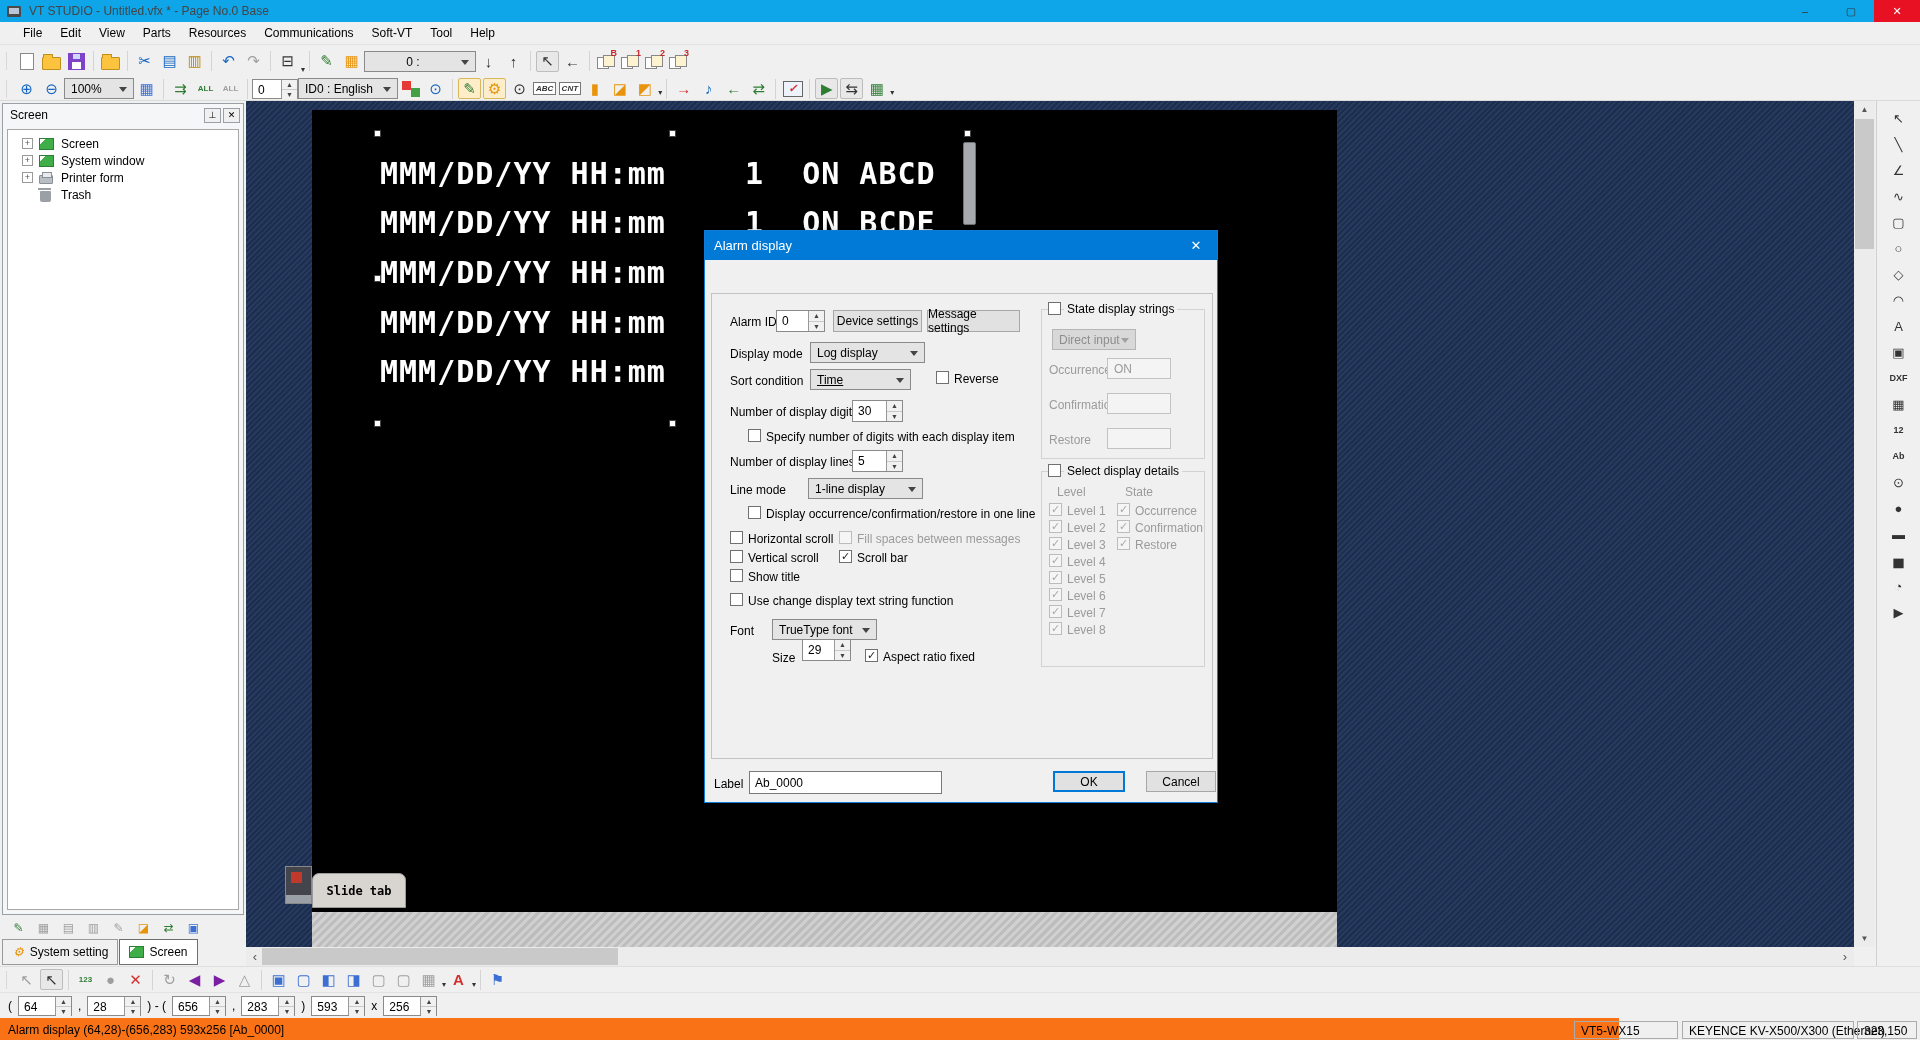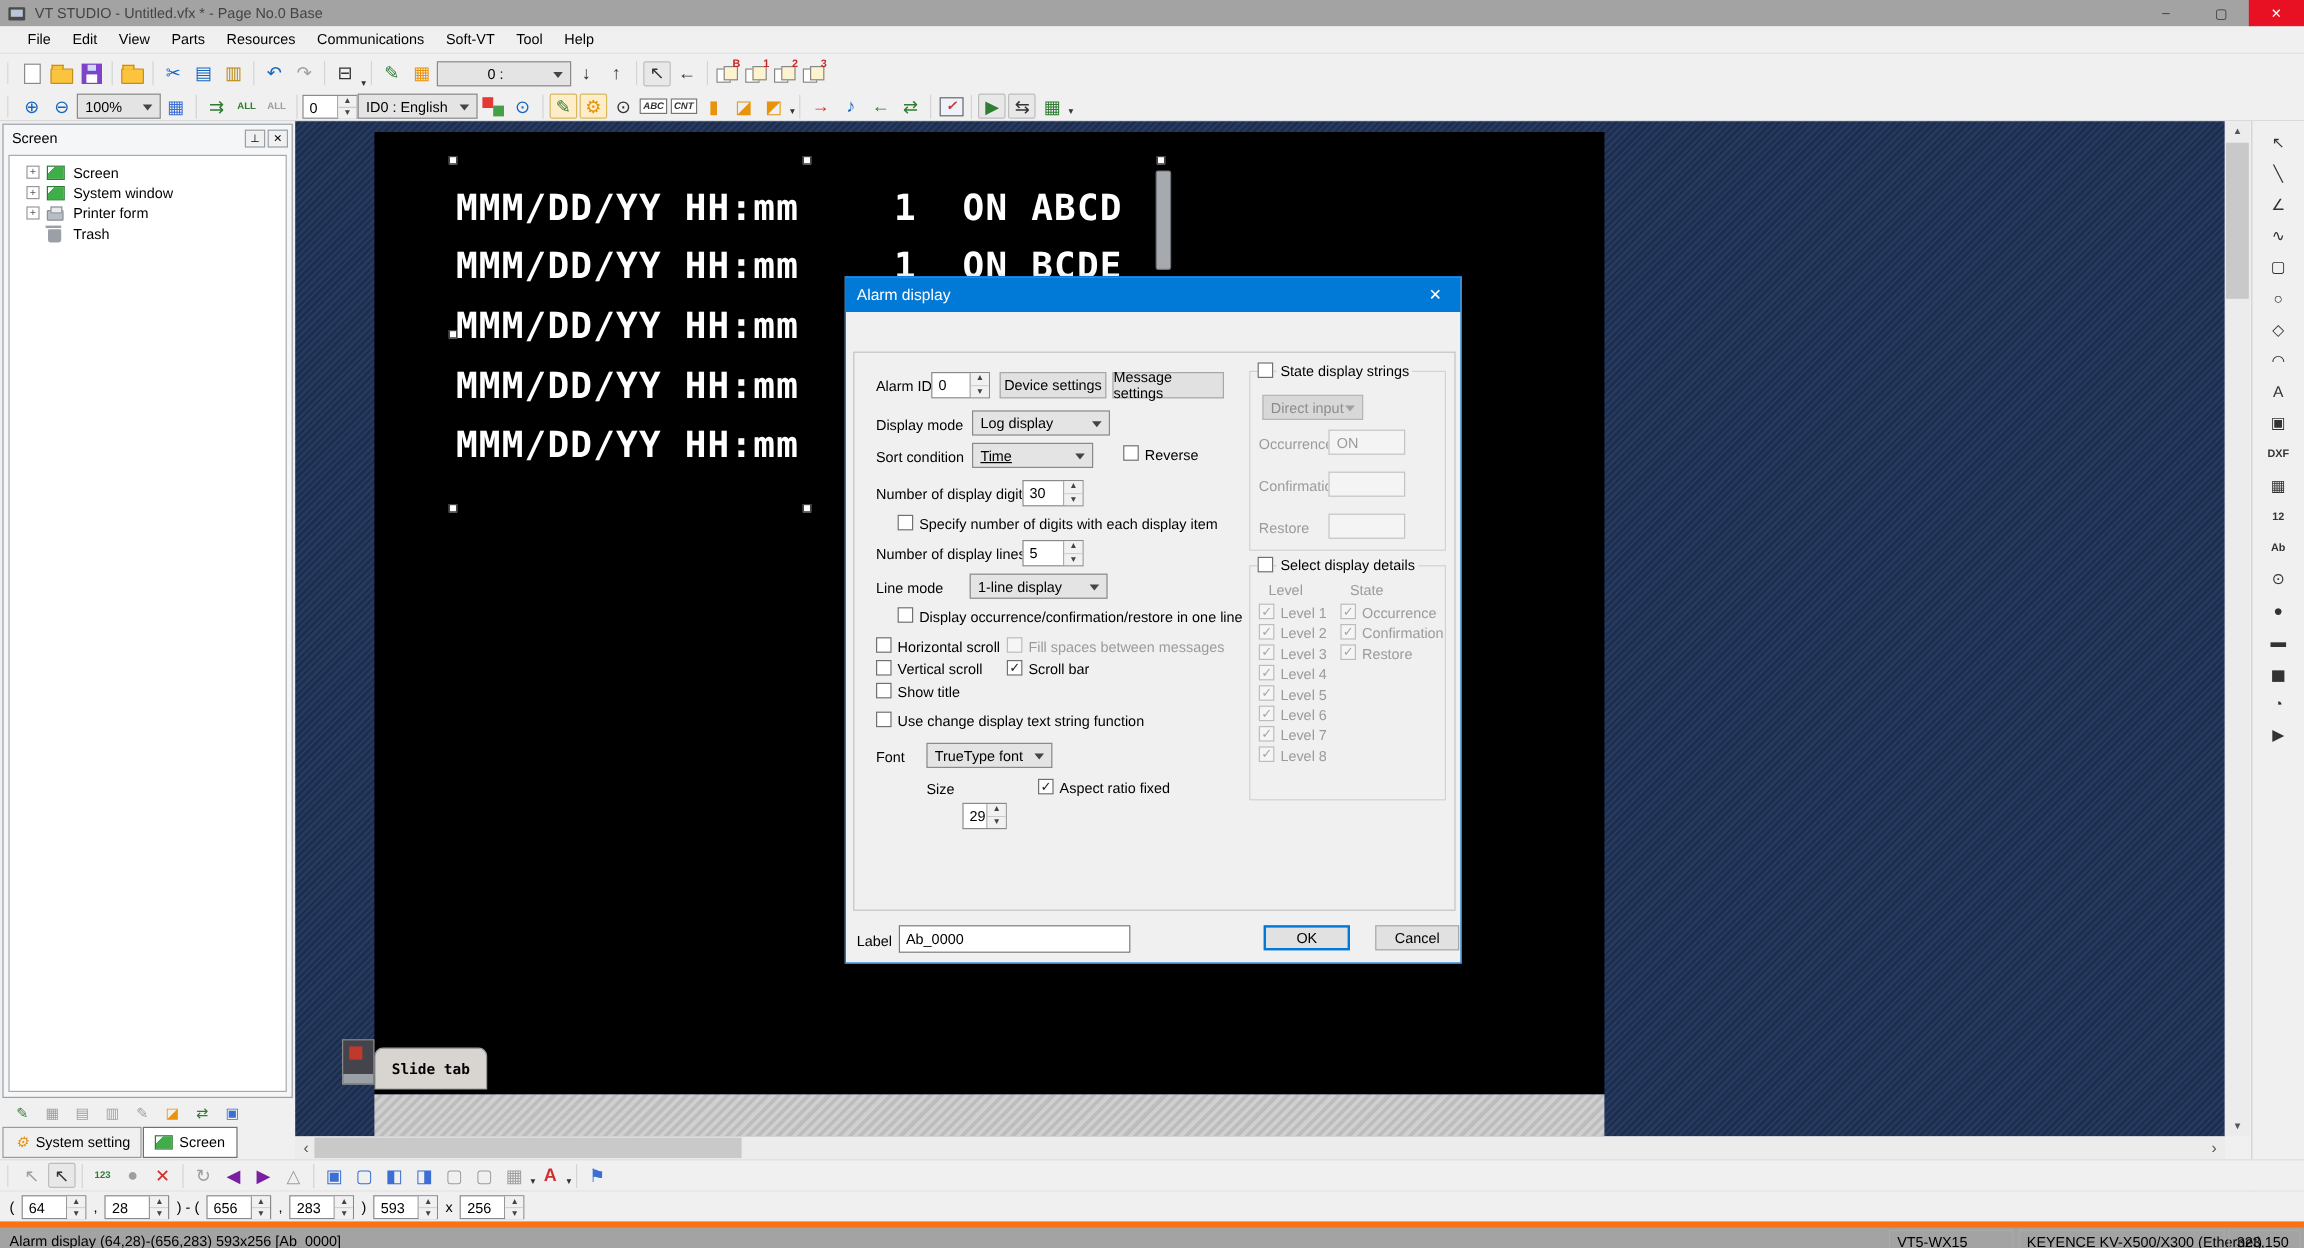--- a/index.html
+++ b/index.html
@@ -1,20 +1,20 @@
 <!DOCTYPE html>
 <html><head>
 <meta charset="utf-8">
 <style>
   * { margin:0; padding:0; box-sizing:border-box; }
   html,body { width:1920px; height:1040px; overflow:hidden; }
   body { font-family:"Liberation Sans",sans-serif; font-size:12px; background:#f0f0f0; color:#000; position:relative; }
 
   
-  .titlebar { position:absolute; left:0; top:0; width:1920px; height:22px; background:#a3a3a3; display:flex; align-items:center; }
+  .titlebar { position:absolute; left:0; top:0; width:1920px; height:22px; background:#0ea5e9; display:flex; align-items:center; }
   .app-ico { width:14px; height:11px; background:#4a4a4a; border-radius:1px; margin:0 8px 0 7px; position:relative; }
   .app-ico::after { content:""; position:absolute; left:2px; top:2px; right:2px; bottom:3px; background:#b9c6d8; }
   .title-text { color:#444; font-size:12px; }
   .win-btns { position:absolute; right:0; top:0; height:22px; display:flex; }
   .wbtn { width:46px; height:22px; display:flex; align-items:center; justify-content:center; color:#333; font-size:11px; }
   .wbtn.close { background:#e81123; color:#fff; }
 
   
   .menubar { position:absolute; left:0; top:22px; width:1920px; height:22px; display:flex; align-items:center; padding-left:14px; background:#f0f0f0; }
   .menu-item { padding:3px 9px; }
@@ -96,21 +96,21 @@
   .vs-ar { position:absolute; left:0; width:21px; height:17px; display:flex; align-items:center; justify-content:center; color:#555; font-size:8px; }
   .vs-thumb { position:absolute; left:1px; top:18px; width:19px; height:130px; background:#c9c9c9; }
   .rtools { position:absolute; left:1876px; top:101px; width:44px; height:915px; background:#f0f0f0; border-left:1px solid #d0d0d0; display:flex; flex-direction:column; align-items:center; padding-top:4px; }
   .rti { width:26px; height:24px; display:flex; align-items:center; justify-content:center; font-size:13px; color:#333; margin:1px 0; }
   .rti.tiny { font-size:9px; font-weight:bold; }
 
   
   .drawbar { position:absolute; left:0; top:966px; width:1920px; height:26px; background:#f0f0f0; display:flex; align-items:center; padding-left:6px; border-top:1px solid #dedede; }
   .coordbar { position:absolute; left:0; top:992px; width:1920px; height:26px; background:#f0f0f0; display:flex; align-items:center; padding-left:8px; gap:6px; border-top:1px solid #e3e3e3; }
   .coordbar .spin { width:54px; height:20px; }
-  .statusbar { position:absolute; left:0; top:1018px; width:1920px; height:22px; background:#a3a3a3; border-top:5px solid #f97316; }
+  .statusbar { position:absolute; left:0; top:1018px; width:1619px; height:22px; background:#f97316; border-top:1px solid #f97316; }
   .status-text { position:absolute; left:8px; top:4px; }
   .sbox { position:absolute; top:2px; height:18px; border:1px solid #ababab; padding:2px 6px; white-space:nowrap; }
 
   
   .dlg { position:absolute; left:704px; top:230px; width:514px; height:573px; background:#f0f0f0; border:1px solid #0f7ad8; box-shadow:3px 4px 10px rgba(0,0,0,.4); z-index:20; }
   .dlg-title { height:29px; background:#0179d7; color:#fff; display:flex; align-items:center; padding-left:9px; font-size:13px; }
   .dlg-x { position:absolute; right:0; top:0; width:42px; height:29px; display:flex; align-items:center; justify-content:center; color:#fff; font-size:13px; }
   .dtabs { position:absolute; left:7px; top:39px; height:24px; display:flex; align-items:flex-end; z-index:3; }
   .dtab { height:21px; padding:3px 9px 0; background:#f0f0f0; border:1px solid #d7d7d7; margin-right:2px; white-space:nowrap; }
   .dtab.active { height:24px; background:#fff; border-color:#bdbdbd; border-bottom:1px solid #fff; margin-bottom:-1px; }
@@ -519,21 +519,21 @@
 
   <span class="cb" style="left:25px;top:338px;"></span>
   <span class="lbl" style="left:43px;top:339px;">Show title</span>
 
   <span class="cb" style="left:25px;top:362px;"></span>
   <span class="lbl" style="left:43px;top:363px;">Use change display text string function</span>
 
   <span class="lbl" style="left:25px;top:393px;">Font</span>
   <span class="combo" style="left:67px;top:388px;width:105px;">TrueType font</span>
   <span class="lbl" style="left:67px;top:420px;">Size</span>
-  <span class="spin" style="left:97px;top:438px;width:37px;">
+  <span class="spin" style="left:97px;top:408px;width:49px;">
     <span class="v">29</span>
     <span class="sb">
         <i>▲</i>
         <i>▼</i>
       </span>
   </span>
   <span class="cb chk" style="left:160px;top:418px;"></span>
   <span class="lbl" style="left:178px;top:419px;">Aspect ratio fixed</span>
 
   <span class="grp" style="left:336px;top:78px;width:164px;height:150px;"></span>

